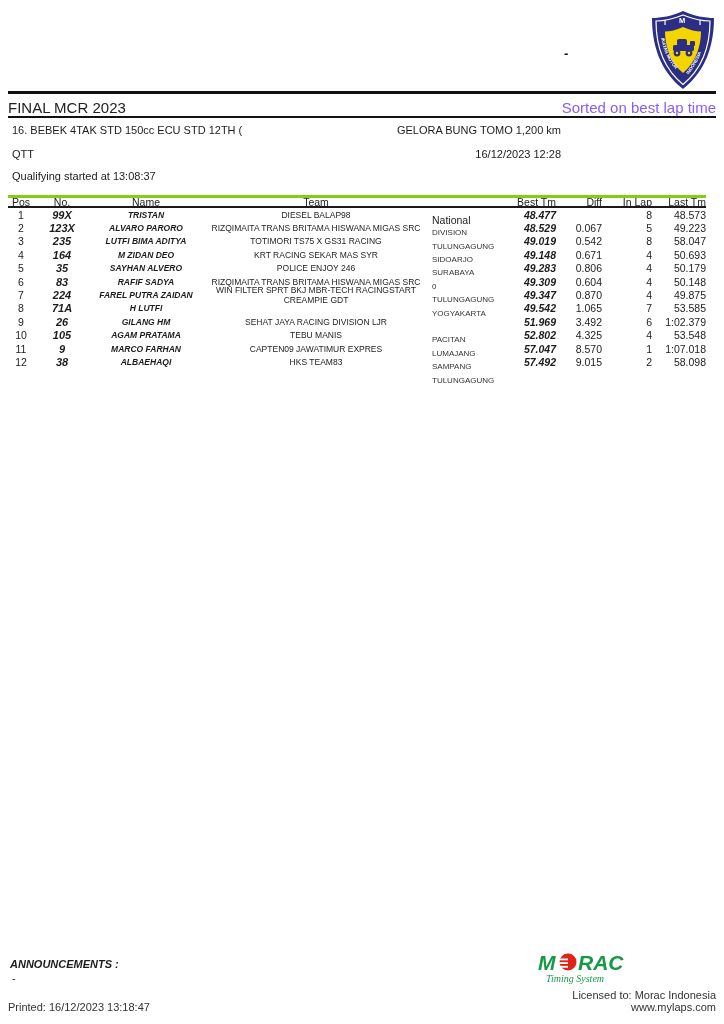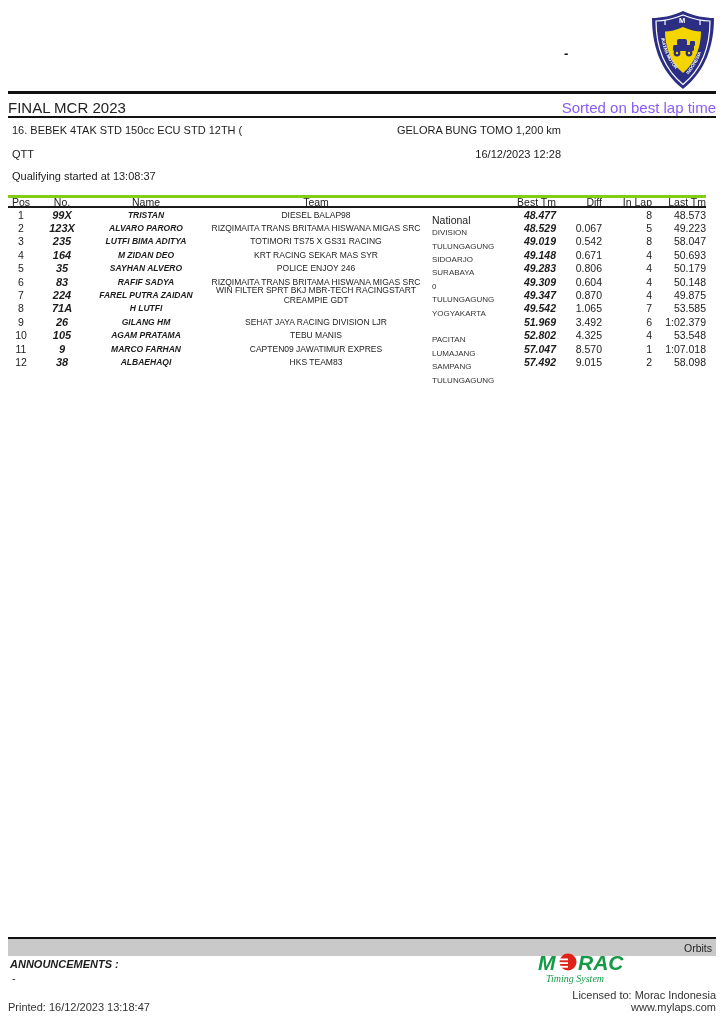--- a/index.html
+++ b/index.html
@@ -256,23 +256,20 @@
           <div class="c-team">HKS TEAM83</div>
           <div class="c-national">TULUNGAGUNG</div>
           <div class="c-best">57.492</div>
           <div class="c-diff">9.015</div>
           <div class="c-inlap">2</div>
           <div class="c-last">58.098</div>
         </div>
       </div>
   </div>
 
-  <div class="orbits-bar">
-    <span>Orbits</span>
-  </div>
   <div class="announcements">ANNOUNCEMENTS :</div>
   <div class="announcements-val">-</div>
 
   <svg class="morac" viewBox="0 0 92 40">
     <text x="0" y="22" font-size="21" font-weight="bold" font-style="italic" font-family="Liberation Sans, sans-serif" fill="#169a47">M</text>
     <g>
       <circle cx="30" cy="14" r="8.5" fill="#e02318"></circle>
       <rect x="18" y="10.5" width="12" height="1.8" fill="#ffffff"></rect>
       <rect x="18" y="14.2" width="12" height="1.8" fill="#ffffff"></rect>
       <rect x="18" y="17.9" width="12" height="1.8" fill="#ffffff"></rect>

